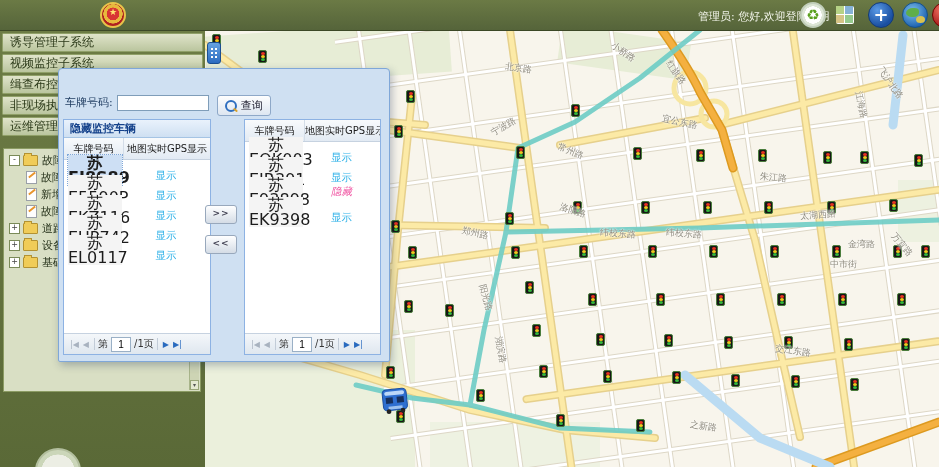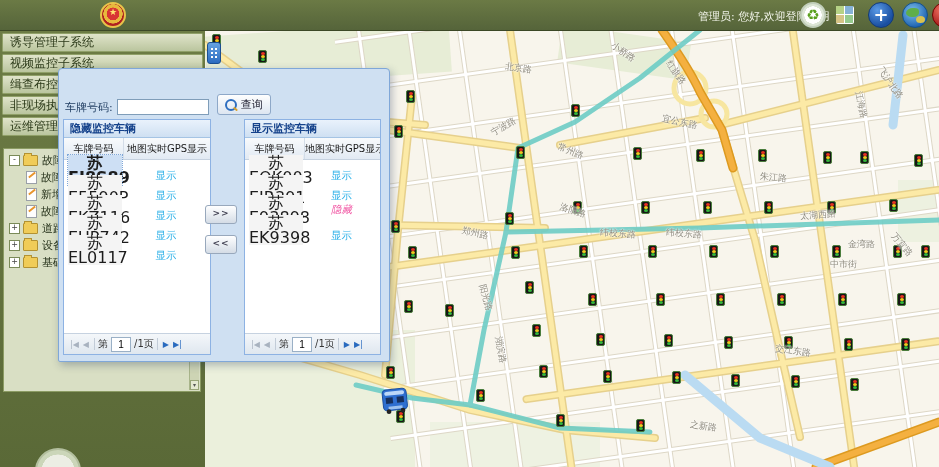--- a/index.html
+++ b/index.html
@@ -94,21 +94,21 @@
       box-shadow:2px 3px 8px rgba(20,40,80,.3);box-sizing:border-box;}
   .d-title{height:20px;line-height:20px;text-align:center;font-size:12px;font-weight:bold;
       color:#15428b;background:linear-gradient(#e8f1fc,#bed6ee);border-bottom:1px solid #a5c4e4;
       border-radius:4px 4px 0 0;position:relative;}
   .d-btn{position:absolute;top:3px;width:13px;height:13px;background:linear-gradient(#fff,#dce8f6);
       border:1px solid #7fa7d8;border-radius:2px;font-size:9px;line-height:12px;text-align:center;
       color:#29527a;cursor:pointer;}
   .d-collapse{right:21px;}
   .d-collapse span{display:inline-block;transform:rotate(90deg);font-weight:bold;}
   .d-close{right:4px;font-size:10px;}
-  .d-form{position:absolute;left:6px;top:26px;height:20px;display:flex;align-items:flex-end;}
+  .d-form{position:absolute;left:6px;top:26px;height:20px;display:flex;align-items:flex-start;}
   .d-form label{color:#1d3a5f;margin-right:4px;}
   .plate-input{width:92px;height:16px;border:1px solid #7f9db9;background:#fff;
       box-sizing:border-box;font-size:11px;padding:0 3px;}
   .search-btn{margin-left:8px;height:19px;display:flex;align-items:center;gap:4px;
       padding:0 7px;background:linear-gradient(#fefefe,#dde6f1);border:1px solid #8ea8c8;
       border-radius:3px;color:#223;cursor:pointer;}
   .mag{width:8px;height:8px;border:2px solid #2f6fc0;border-radius:50%;position:relative;display:block;}
   .mag:after{content:"";position:absolute;left:6px;top:7px;width:5px;height:2px;
       background:#d9a22a;transform:rotate(40deg);border-radius:1px;}
   .panel{position:absolute;top:50px;height:236px;background:#fff;border:1px solid #8db2e3;
@@ -684,21 +684,20 @@
         <span class="pg pg-en">▶|</span>
       </div>
     </div>
 
   <div class="mid-col">
     <div class="xfer">&gt;&gt;</div>
     <div class="xfer">&lt;&lt;</div>
   </div>
 
   <div class="panel panel-right" id="panel-right">
-      <div class="p-title">显示监控车辆</div>
       <div class="thead">
         <div class="th col1">车牌号码</div>
         <div class="th col2">地图实时GPS显示</div>
       </div>
       <div>
         <div class="trow">
           <div class="td-plate">苏EQK003</div>
           <div class="td-action act-show">显示</div>
         </div>
         <div class="trow">

